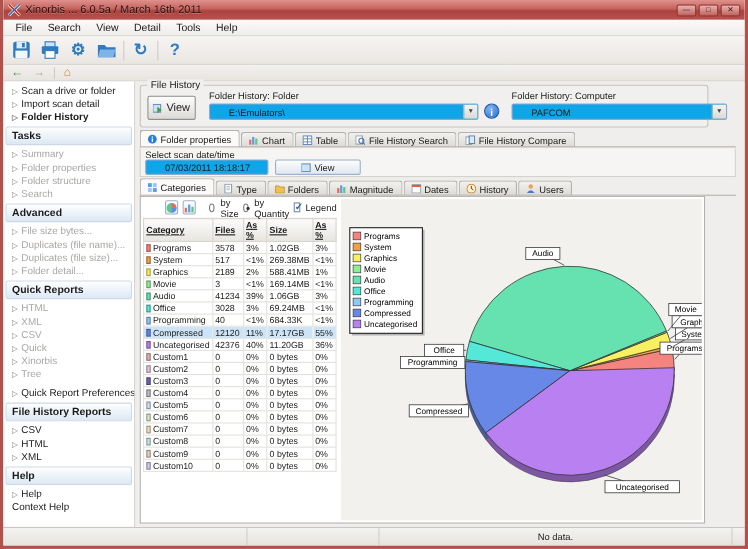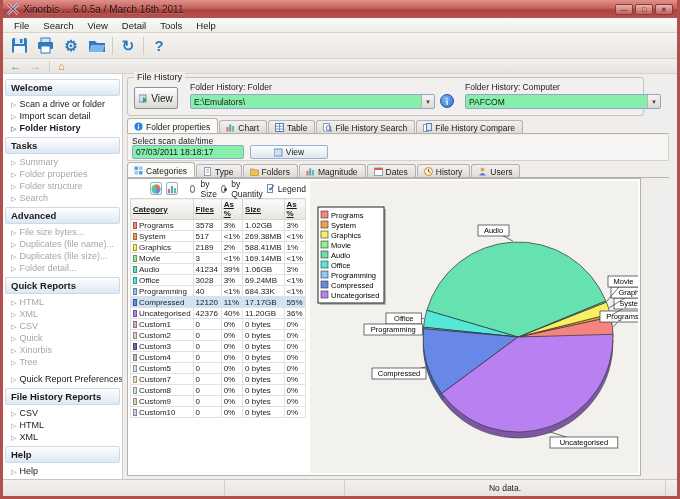--- a/index.html
+++ b/index.html
@@ -53,22 +53,22 @@
   .main { flex:1; position:relative; background:#f0eeec; min-width:0; }
 
   .groupbox { position:absolute; left:4px; top:3px; width:517px; height:39px;
               border:1px solid #c6c3be; border-radius:3px; background:#f2f0ee; }
   .groupbox .gb-label { position:absolute; top:-6px; left:6px; background:#f2f0ee; padding:0 3px; font-size:9px; }
   .view-btn { position:absolute; left:6px; top:9px; width:44px; height:22px;
               border:1px solid #8f8f8f; border-radius:2px; background:linear-gradient(#fdfdfd,#dcdad6);
               font-size:10px; display:flex; align-items:center; justify-content:center; gap:3px; }
   .view-btn .mini { width:9px; height:9px; }
   .fld { position:absolute; font-size:8.5px; color:#222; }
-  .combo { position:absolute; height:15px; border:1px solid #8fa8c8; background:#86efac; border-radius:2px;
-           font-size:8.5px; display:flex; align-items:center; padding-left:3px; overflow:hidden; white-space:nowrap;gap:43px; }
+  .combo { position:absolute; height:15px; border:1px solid #8fa8c8; background:#0ea5e9; border-radius:2px;
+           font-size:8.5px; display:flex; align-items:center; padding-left:17px; overflow:hidden; white-space:nowrap;gap:43px; }
   .combo .arrow-box { margin-left:auto; width:13px; align-self:stretch; background:linear-gradient(#f4f3f1,#dcdad6);
                       border-left:1px solid #b8b5b0; display:flex; align-items:center; justify-content:center; font-size:6px; color:#444; }
   .info-btn { position:absolute; width:14px; height:14px; border-radius:50%;
               background:radial-gradient(circle at 35% 30%, #7fb4ef, #2a6fce); color:#fff; font-weight:bold;
               font-size:9px; text-align:center; line-height:14px; border:1px solid #1d56a8; }
 
   
   .tabs { position:absolute; left:4px; display:flex; align-items:flex-end; height:16px; }
   .tab { display:flex; align-items:center; gap:3px; padding:2px 7px 2px 6px; font-size:8.5px; margin-right:1px;
          border:1px solid #b5b2ad; border-bottom:none; border-radius:3px 3px 0 0;
@@ -180,21 +180,20 @@
 
   <div class="navbar">
     <span class="nav-btn" style="color:#3a9a3a; font-weight:bold;">←</span>
     <span class="nav-btn" style="color:#a8a8a8; font-weight:bold;">→</span>
     <span class="nav-sep"></span>
     <span class="nav-btn" style="color:#d08a2a;">⌂</span>
   </div>
 
   <div class="bodyrow">
     <div class="sidebar" id="sidebar">
-        <div class="sb-header">Welcome</div>
         <div class="sb-item"><span class="tri">▷</span><span>Scan a drive or folder</span></div>
         <div class="sb-item"><span class="tri">▷</span><span>Import scan detail</span></div>
         <div class="sb-item active"><span class="tri">▷</span><span>Folder History</span></div>
         <div class="sb-header">Tasks</div>
         <div class="sb-item disabled"><span class="tri">▷</span><span>Summary</span></div>
         <div class="sb-item disabled"><span class="tri">▷</span><span>Folder properties</span></div>
         <div class="sb-item disabled"><span class="tri">▷</span><span>Folder structure</span></div>
         <div class="sb-item disabled"><span class="tri">▷</span><span>Search</span></div>
         <div class="sb-header">Advanced</div>
         <div class="sb-item disabled"><span class="tri">▷</span><span>File size bytes...</span></div>
@@ -475,20 +474,27 @@
                 </tr>
                 <tr>
                   <td><span class="swatch" style="background:#bdbdbd"></span>Custom4</td>
                   <td>0</td>
                   <td>0%</td>
                   <td>0 bytes</td>
                   <td>0%</td>
                 </tr>
                 <tr>
                   <td><span class="swatch" style="background:#cfdff0"></span>Custom5</td>
+                  <td>0</td>
+                  <td>0%</td>
+                  <td>0 bytes</td>
+                  <td>0%</td>
+                </tr>
+                <tr>
+                  <td><span class="swatch" style="background:#d6ecc6"></span>Custom6</td>
                   <td>0</td>
                   <td>0%</td>
                   <td>0 bytes</td>
                   <td>0%</td>
                 </tr>
                 <tr>
                   <td><span class="swatch" style="background:#f0e0c0"></span>Custom7</td>
                   <td>0</td>
                   <td>0%</td>
                   <td>0 bytes</td>

